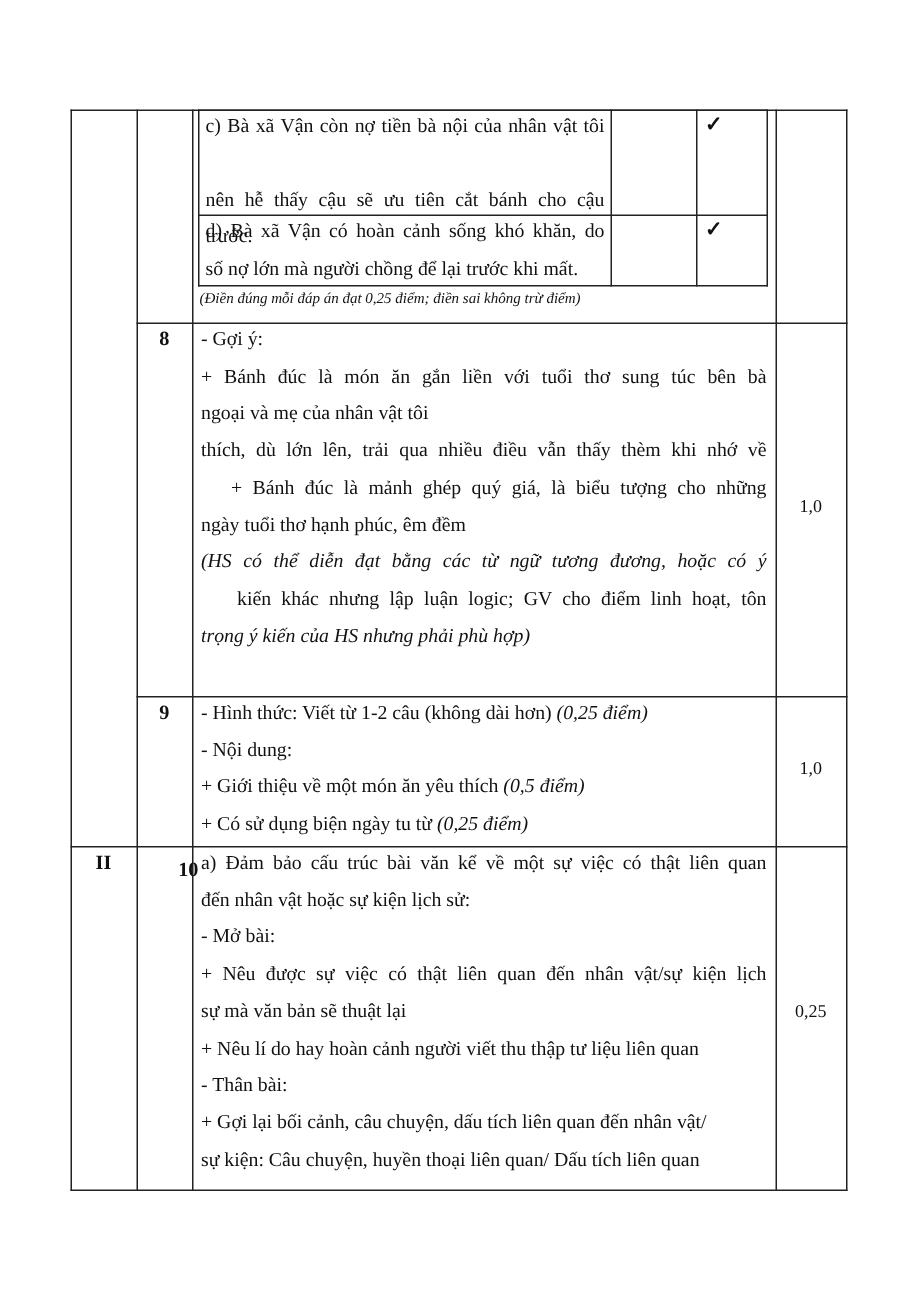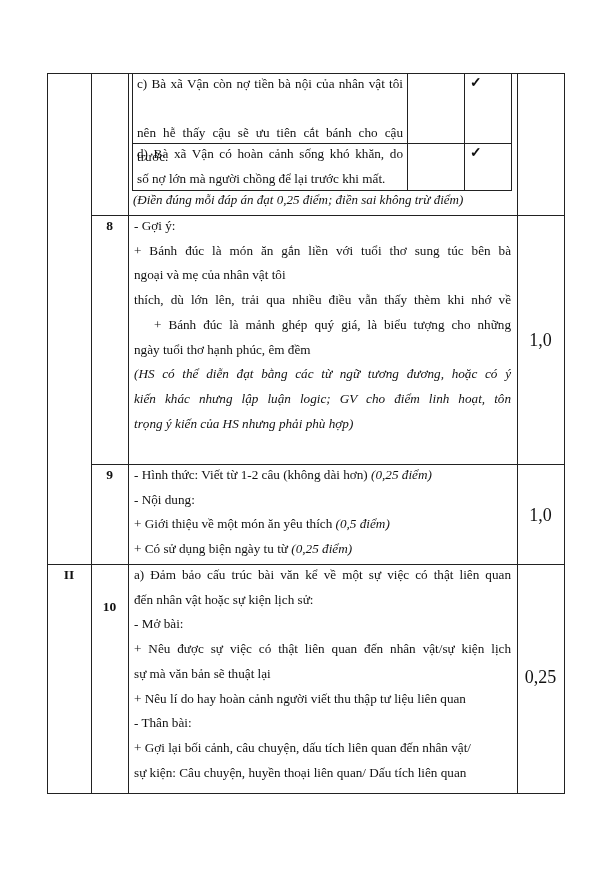--- a/index.html
+++ b/index.html
@@ -4,24 +4,24 @@
 <style>
   html, body { margin:0; padding:0; }
   body {
     width:614px; height:872px; background:#ffffff; position:relative; overflow:hidden;
     font-family:"Liberation Serif", "DejaVu Serif", serif; color:#111;
   }
   .page { position:absolute; left:0; top:0; width:488px; height:872px; }
   .line { position:absolute; background:#222; }
   .h { height:1px; }
   .v { width:1px; }
-  .txt { position:absolute; font-size:13px; line-height:24.7px; white-space:nowrap; }
+  .txt { position:absolute; font-size:10px; line-height:24.7px; white-space:nowrap; }
   .ital { font-style:italic; }
   .num { position:absolute; font-size:13.5px; font-weight:bold; text-align:center; }
-  .score { position:absolute; font-size:18px; text-align:center; width:47px; left:517px; }
+  .score { position:absolute; font-size:12px; text-align:center; width:47px; left:517px; }
   .check { position:absolute; font-size:14px; font-weight:bold; }
   .block { position:absolute; left:134px; width:377px; }
   .block p { margin:0; font-size:13.2px; line-height:24.7px; text-align:justify; }
   .block p.nojust { text-align:left; }
 </style>
 </head>
 <body>
 
 <div class="page">
 
@@ -62,36 +62,36 @@
 
   <div class="num" style="left:91px; width:37px; top:218px;">8</div>
   <div class="block" style="top:214px;">
     <p class="nojust">- Gợi ý:</p>
     <p style="text-align-last:justify;">+ Bánh đúc là món ăn gắn liền với tuổi thơ sung túc bên bà</p>
     <p class="nojust">ngoại và mẹ của nhân vật tôi</p>
     <p style="text-align-last:justify;">thích, dù lớn lên, trải qua nhiều điều vẫn thấy thèm khi nhớ về</p>
     <p style="text-align-last:justify;margin-left:20px;">+ Bánh đúc là mảnh ghép quý giá, là biểu tượng cho những</p>
     <p class="nojust">ngày tuổi thơ hạnh phúc, êm đềm</p>
     <p style="font-style:italic; text-align-last:justify;">(HS có thể diễn đạt bằng các từ ngữ tương đương, hoặc có ý</p>
-    <p style="font-style:italic; text-align-last:justify;">kiến khác nhưng lập luận logic; GV cho điểm linh hoạt, tôn</p>
+    <p style="text-align-last:justify;margin-left:24px;">kiến khác nhưng lập luận logic; GV cho điểm linh hoạt, tôn</p>
     <p class="nojust" style="font-style:italic;">trọng ý kiến của HS nhưng phải phù hợp)</p>
   </div>
   <div class="score" style="top:330px;">1,0</div>
 
   <div class="num" style="left:91px; width:37px; top:467px;">9</div>
   <div class="block" style="top:463px;">
     <p class="nojust"><span>- Hình thức: Viết từ 1-2 câu (không dài hơn) </span><span class="ital" style="font-style:italic;">(0,25 điểm)</span></p>
     <p class="nojust"><span>- Nội dung:</span></p>
     <p class="nojust"><span>+ Giới thiệu về một món ăn yêu thích </span><span style="font-style:italic;">(0,5 điểm)</span></p>
     <p class="nojust"><span>+ Có sử dụng biện ngày tu từ </span><span style="font-style:italic;">(0,25 điểm)</span></p>
   </div>
   <div class="score" style="top:505px;">1,0</div>
 
   <div class="num" style="left:47px; width:44px; top:567px;">II</div>
-  <div class="num" style="left:91px; width:37px; top:599px;">10</div>
+  <div class="num" style="left:91px; width:37px; top:572px;padding-left:16px;">10</div>
   <div class="block" style="top:563px;">
     <p style="text-align-last:justify;">a) Đảm bảo cấu trúc bài văn kể về một sự việc có thật liên quan</p>
     <p class="nojust">đến nhân vật hoặc sự kiện lịch sử:</p>
     <p class="nojust">- Mở bài:</p>
     <p style="text-align-last:justify;">+ Nêu được sự việc có thật liên quan đến nhân vật/sự kiện lịch</p>
     <p class="nojust">sự mà văn bản sẽ thuật lại</p>
     <p class="nojust">+ Nêu lí do hay hoàn cảnh người viết thu thập tư liệu liên quan</p>
     <p class="nojust">- Thân bài:</p>
     <p class="nojust">+ Gợi lại bối cảnh, câu chuyện, dấu tích liên quan đến nhân vật/</p>
     <p class="nojust">sự kiện: Câu chuyện, huyền thoại liên quan/ Dấu tích liên quan</p>

